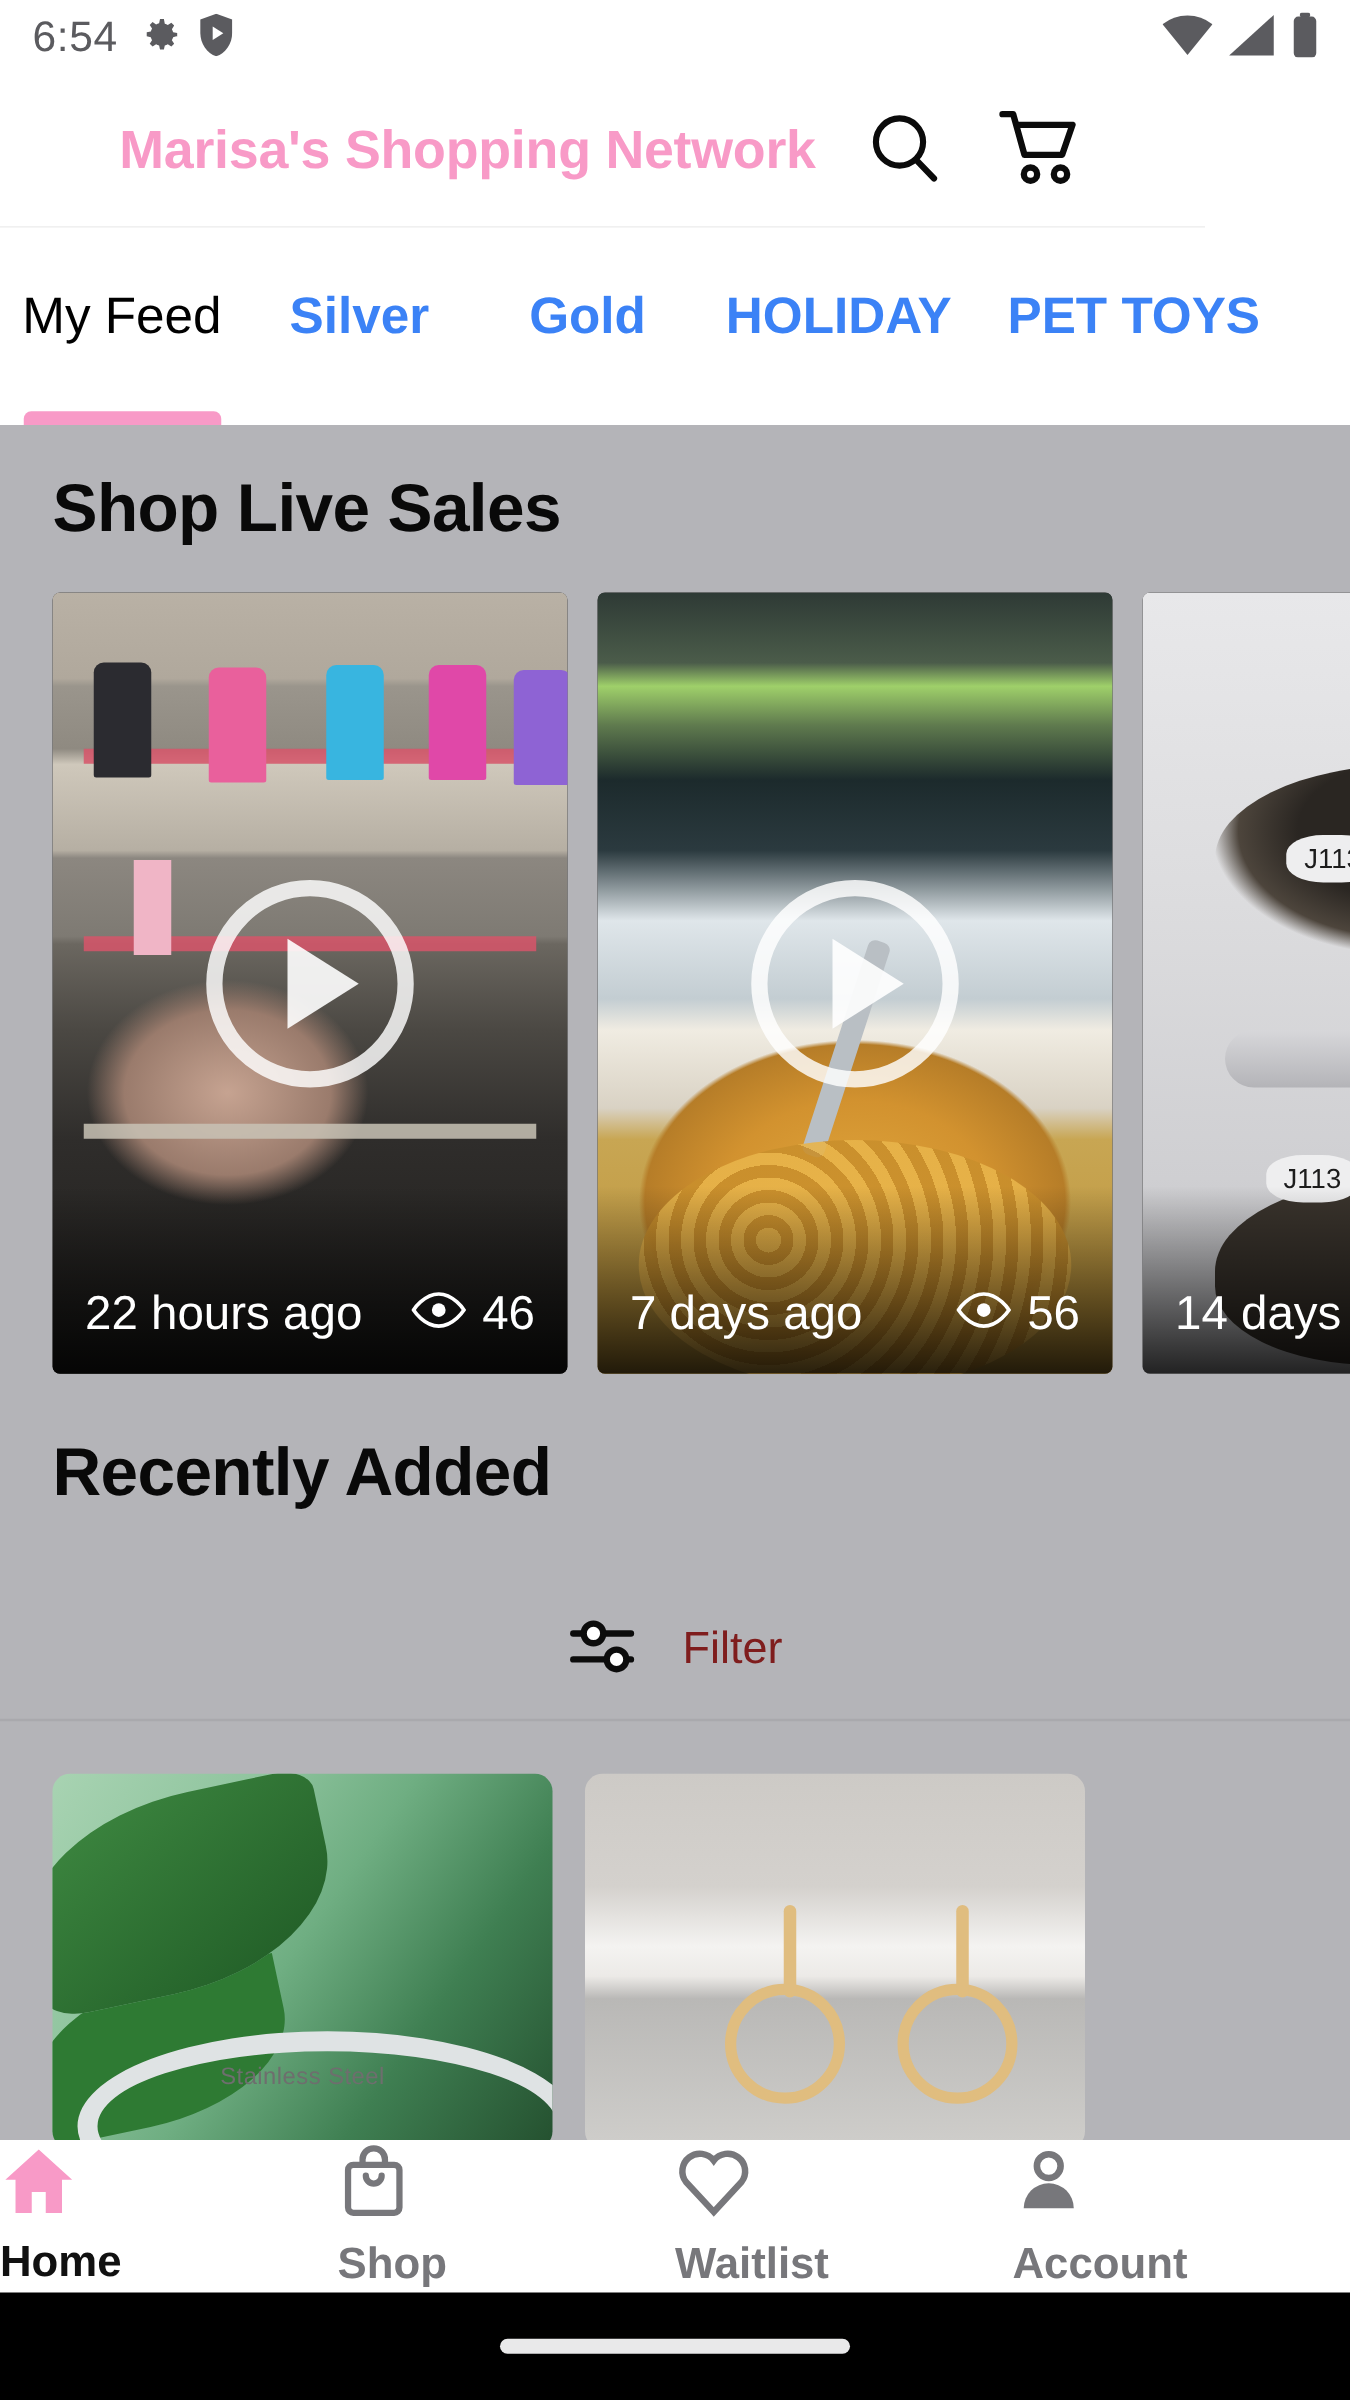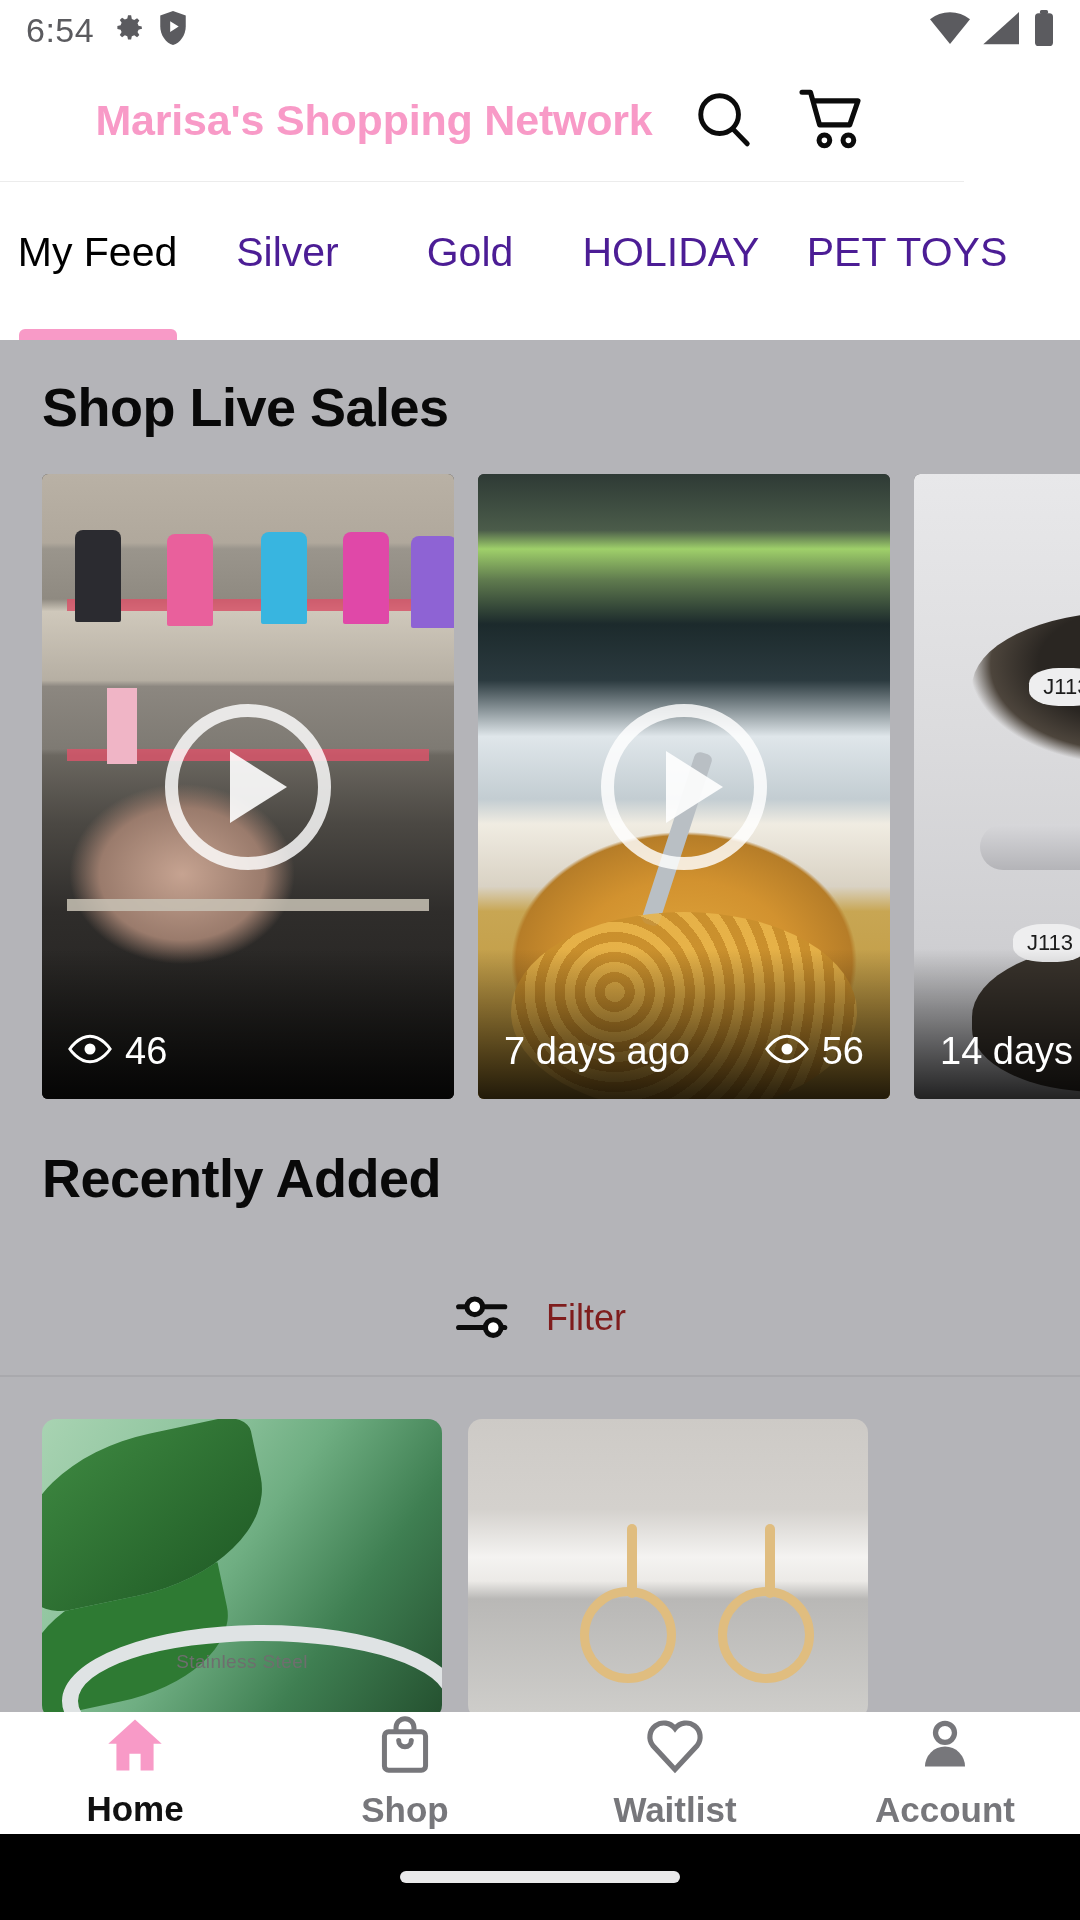--- a/index.html
+++ b/index.html
@@ -51,21 +51,21 @@
     overflow:hidden;
   }
   .tab {
     position:relative;
     height:157px;
     display:flex; align-items:center; justify-content:center;
     padding:0 0 18px 0;
     white-space:nowrap;
     flex:0 0 auto;
   }
-  .tab-label { font-size:41px; color:#4c1d95; }
+  .tab-label { font-size:41px; color:#3b82f6;font-weight:bold; }
   .tab.active .tab-label { color:#000000; font-weight:400; }
   .tab-underline {
     position:absolute; left:50%; transform:translateX(-50%);
     bottom:0; width:158px; height:11px;
     background:#f89ac7;
     border-radius:6px 6px 0 0;
   }
 
   
   .content {
@@ -261,21 +261,21 @@
   }
 
   
   .bottomnav {
     position:absolute; left:0; bottom:86px; width:1080px; height:122px;
     background:#ffffff;
     display:flex; align-items:center;
   }
   .navitem {
     flex:1;
-    display:flex; flex-direction:column; align-items:center; gap:12px;
+    display:flex; flex-direction:column; align-items:flex-start; gap:12px;
   }
   .navlabel { font-size:35px; color:#77777b;font-weight:bold; }
   .navitem.active .navlabel { color:#111111; font-weight:700; }
 
   .sysnav {
     position:absolute; left:0; bottom:0; width:1080px; height:86px;
     background:#000000;
     display:flex; align-items:center; justify-content:center;
   }
   .pill { width:280px; height:12px; border-radius:8px; background:#e9e9ea; }
@@ -362,20 +362,21 @@
   <div class="h-live">
     <div class="section-title">Shop Live Sales</div>
   </div>
 
   <div class="carousel">
 
     <div class="vcard">
       <div class="thumb photo-shelf"></div>
       <div class="playbtn"></div>
       <div class="vmeta">
+        <span class="vtime">22 hours ago</span>
         <span class="vviews">
           <span>
             <svg width="44" height="30" viewBox="0 0 24 16">
                 <path d="M12 1C5.5 1 1 8 1 8s4.5 7 11 7 11-7 11-7-4.5-7-11-7z" fill="none" stroke="#ffffff" stroke-width="1.6"></path>
                 <circle cx="12" cy="8" r="3" fill="#ffffff"></circle>
               </svg>
           </span>
           <span>46</span>
         </span>
       </div>

